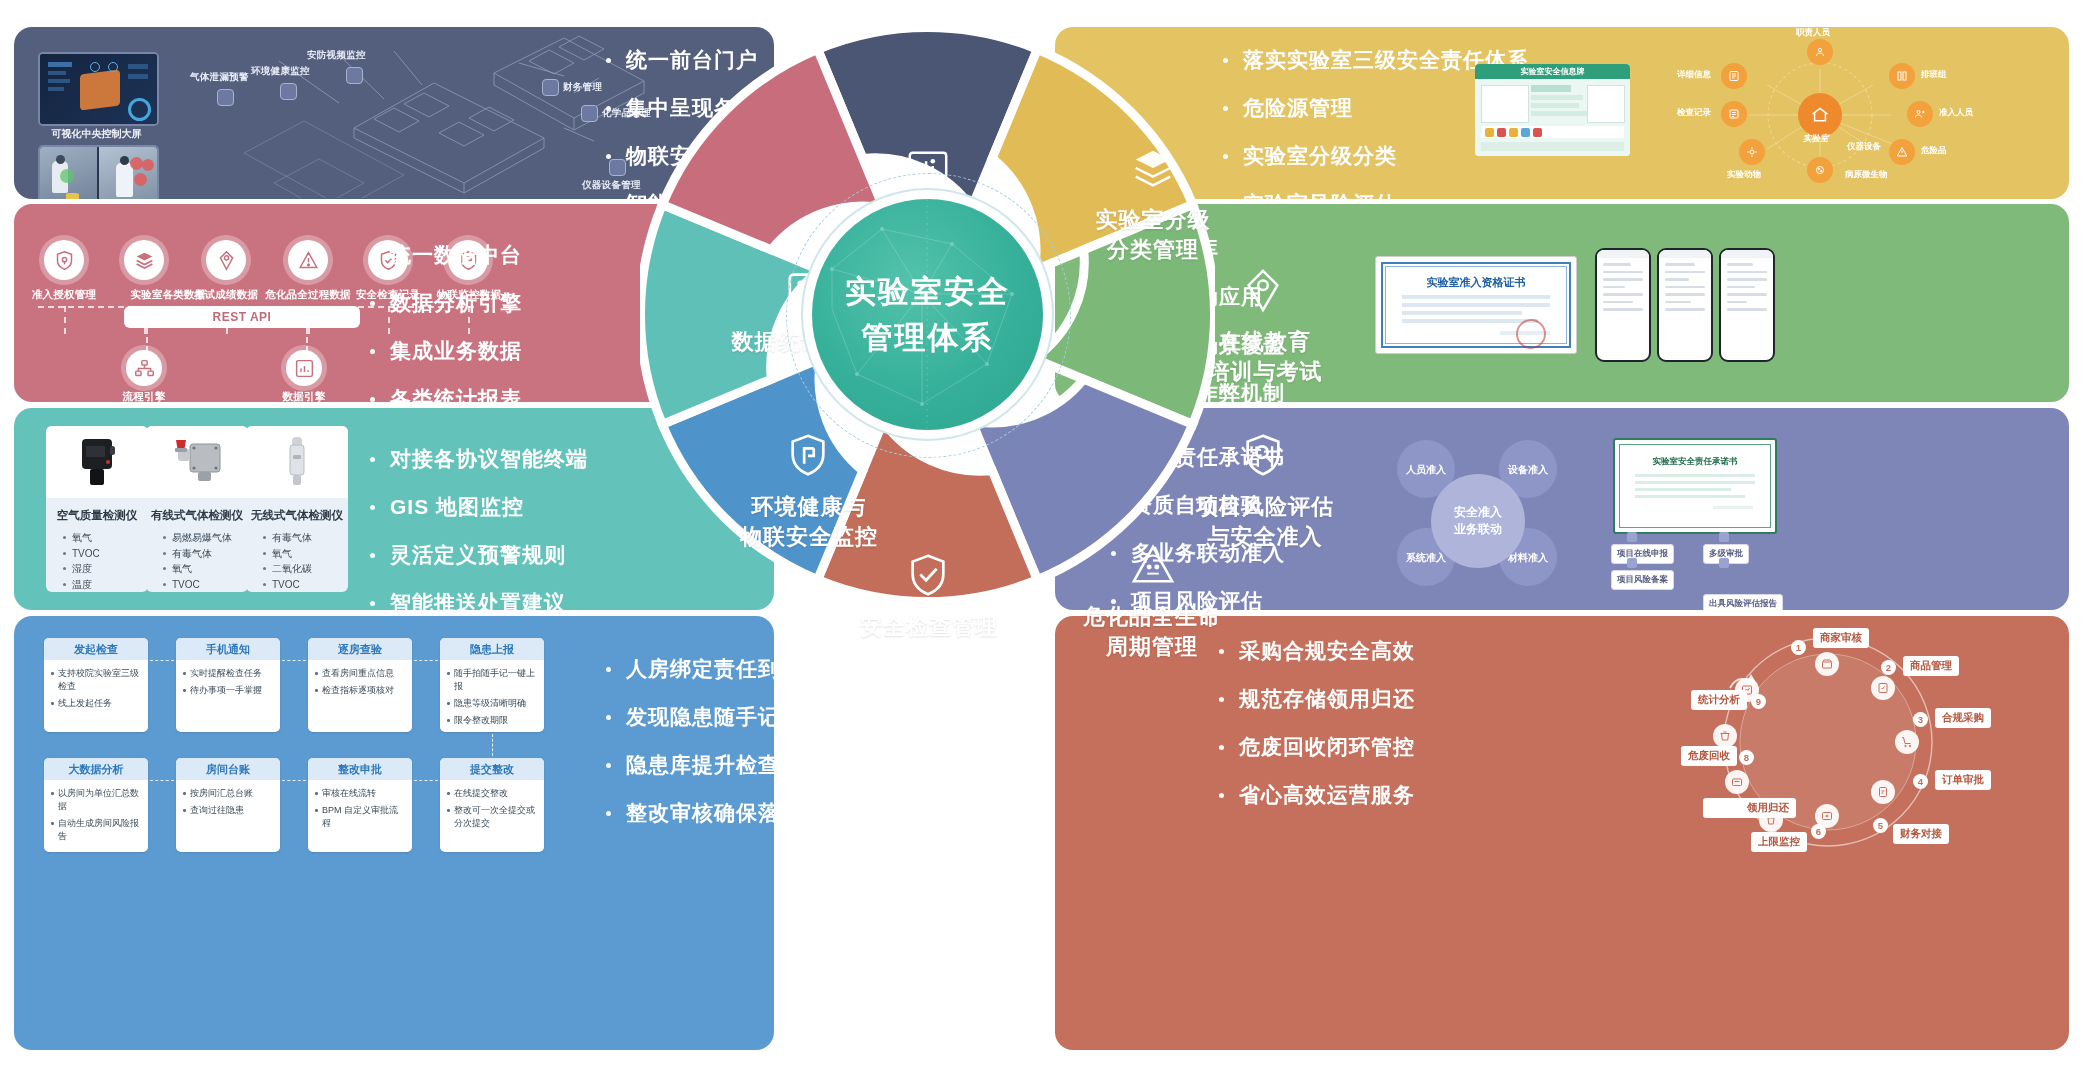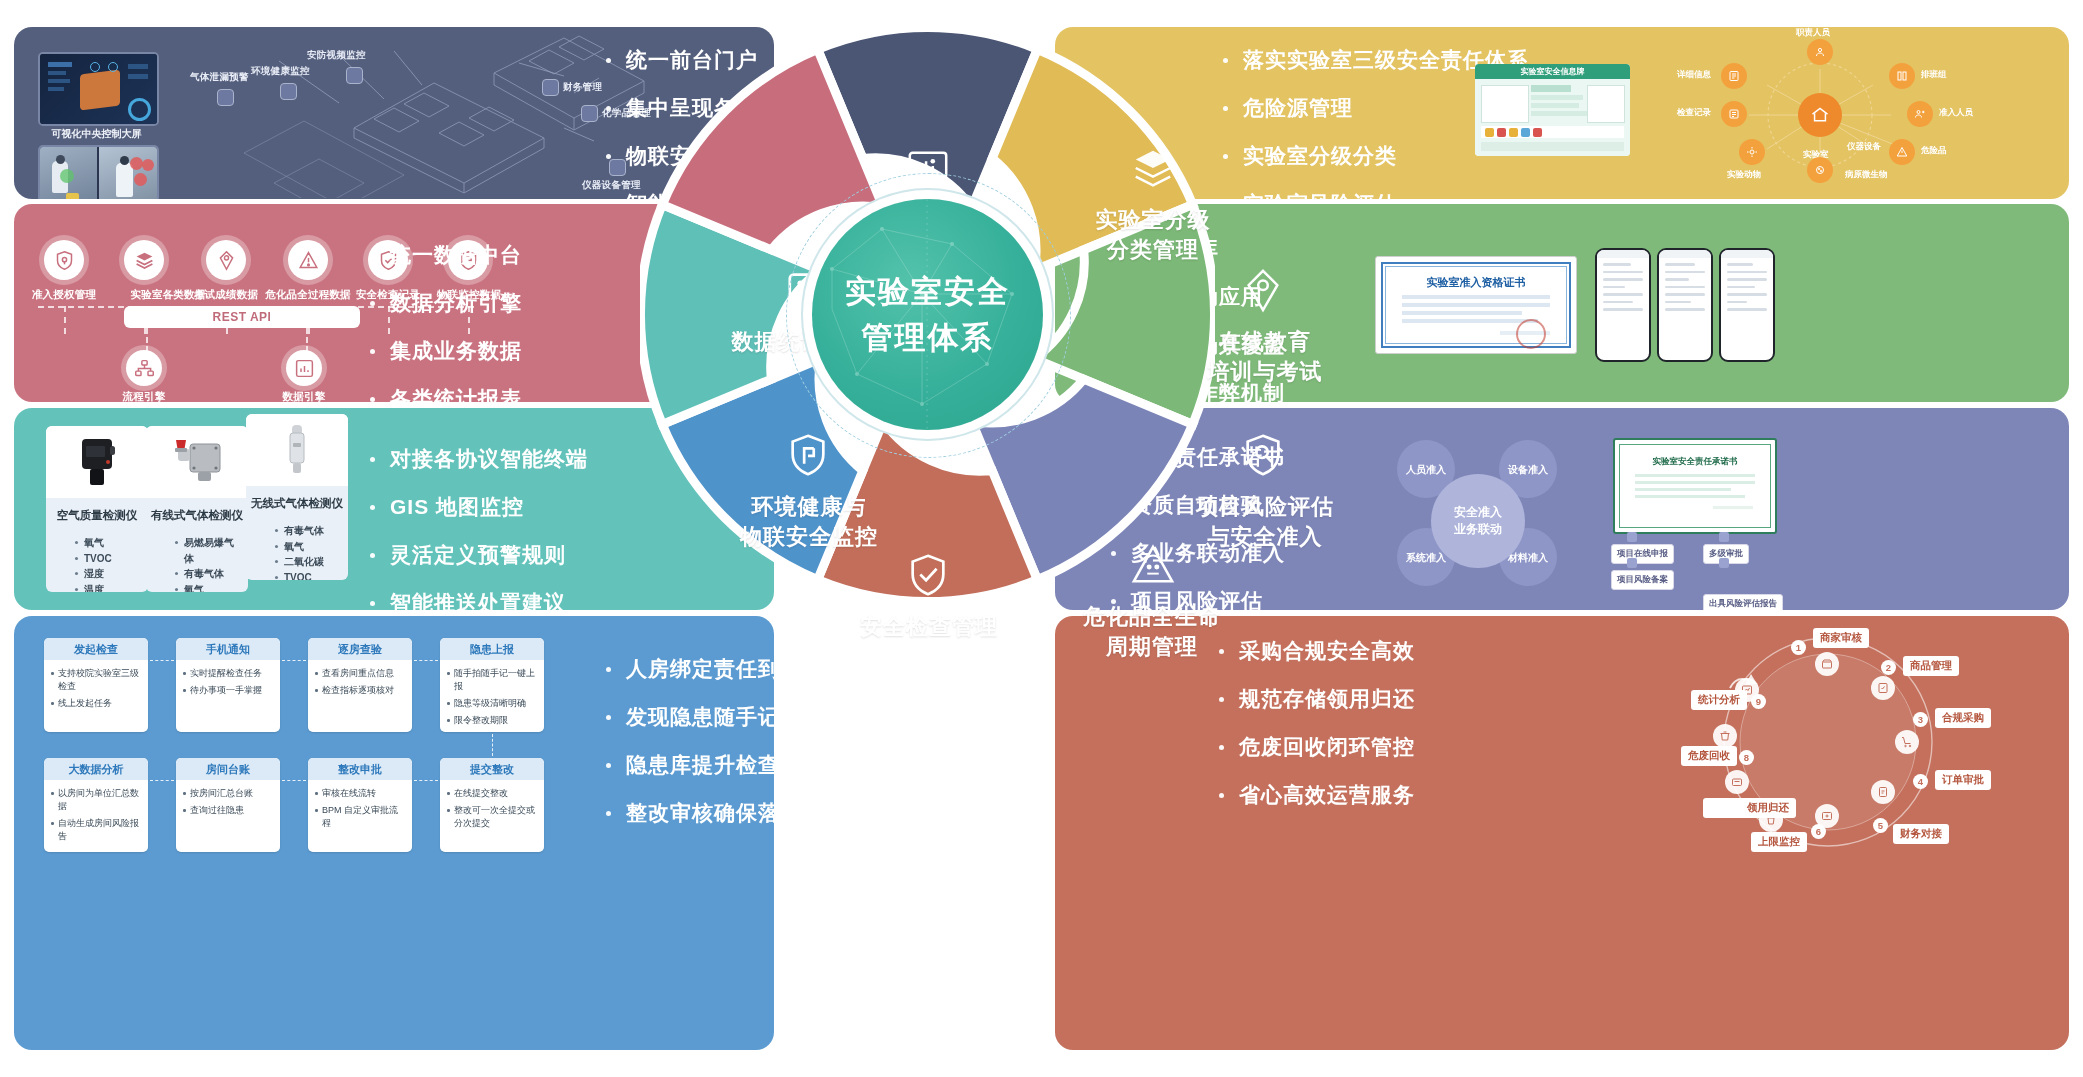--- a/index.html
+++ b/index.html
@@ -26,21 +26,21 @@
   .clabel{position:absolute;color:#fff;font-size:10.5px;font-weight:bold;white-space:nowrap;text-align:center;letter-spacing:.2px;}
   #restapi{position:absolute;left:124px;top:306px;width:236px;height:23px;background:#fff;color:#c06b79;font-size:12px;font-weight:bold;display:flex;align-items:center;justify-content:center;letter-spacing:.5px;border-radius:6px;}
   .dashv{position:absolute;border-left:2px dashed rgba(255,255,255,.75);}
   .dashh{position:absolute;border-top:2px dashed rgba(255,255,255,.75);}
 
   
   #p-iot{left:14px;top:408px;width:760px;height:202px;background:#63c3bb;}
   .devcard{position:absolute;width:102px;height:166px;background:#eaf0f7;border-radius:6px;overflow:hidden;}
   .devcard .ph{height:72px;background:#fff;display:flex;align-items:center;justify-content:center;}
   .devcard h4{margin:10px 0 7px;text-align:center;font-size:11.5px;color:#2d3b47;font-weight:bold;}
-  .devcard ul{margin:12px;padding:0 0 0 26px;list-style:none;font-weight:bold;}
+  .devcard ul{margin:0;padding:0 0 0 26px;list-style:none;}
   .devcard li{font-size:10px;color:#3d4c5a;line-height:15.5px;position:relative;}
   .devcard li:before{content:"";position:absolute;left:-9px;top:6px;width:3px;height:3px;background:#6a7b8c;border-radius:50%;}
 
   
   #p-insp{left:14px;top:616px;width:760px;height:434px;background:#5b9bd1;}
   .fcard{position:absolute;width:104px;height:94px;background:#fff;border-radius:5px;overflow:hidden;box-shadow:0 1px 2px rgba(0,0,0,.12);}
   .fcard .hd{height:22px;background:#dceaf7;color:#2e79bb;font-size:11px;font-weight:bold;display:flex;align-items:center;justify-content:center;}
   .fcard ul{margin:0;padding:7px 6px 0 14px;list-style:none;}
   .fcard li{font-size:9px;color:#3a4a58;line-height:13px;position:relative;margin-bottom:4px;}
   .fcard li:before{content:"";position:absolute;left:-7px;top:5px;width:2.5px;height:2.5px;background:#5f7182;border-radius:50%;}
@@ -294,21 +294,21 @@
       </div>
       <h4>有线式气体检测仪</h4>
       <ul>
         <li>易燃易爆气体</li>
         <li>有毒气体</li>
         <li>氧气</li>
         <li>TVOC</li>
       </ul>
     </div>
 
-    <div class="devcard" style="left:232px;top:6px;">
+    <div class="devcard" style="left:232px;top:18px;">
       <div class="ph">
         <svg width="28" height="58" viewBox="0 0 28 58">
             <rect x="9" y="4" width="10" height="10" rx="4" fill="#cfd3d7"></rect>
             <rect x="7" y="12" width="14" height="30" rx="3" fill="#dfe3e7" stroke="#b7bcc1"></rect>
             <rect x="10" y="42" width="8" height="10" rx="2" fill="#c3c7cb"></rect>
             <rect x="10" y="22" width="8" height="4" rx="1" fill="#b0b5ba"></rect>
           </svg>
       </div>
       <h4>无线式气体检测仪</h4>
       <ul>
@@ -444,21 +444,21 @@
             <path d="M165 70 L94 70"></path>
             <path d="M165 70 L250 104"></path>
         </g>
       </svg>
       <div class="pill" style="left:143px;top:48px;width:44px;height:44px;background:#ee8a2b;">
         <svg width="20" height="20" viewBox="0 0 24 24" fill="none" stroke="#fff" stroke-width="1.8">
             <path d="M3 11l9-7 9 7"></path>
             <path d="M5.5 10v9h13v-9"></path>
           </svg>
       </div>
-      <div class="rtd" style="left:148px;top:104px;color:#fff;">实验室</div>
+      <div class="rtd" style="left:148px;top:88px;color:#fff;font-style:italic;">实验室</div>
 
       <div class="pill" style="left:66px;top:18px;width:26px;height:26px;background:#f3a13d;">
           <svg width="12" height="12" viewBox="0 0 24 24" fill="none" stroke="#fff" stroke-width="2">
             <rect x="4" y="3" width="16" height="18" rx="2"></rect>
             <path d="M8 8h8M8 12h8M8 16h5"></path>
           </svg>
         </div>
       <div class="rtd" style="left:22px;top:24px;color:#fff;">详细信息</div>
 
       <div class="pill" style="left:152px;top:-6px;width:26px;height:26px;background:#f3a13d;">

